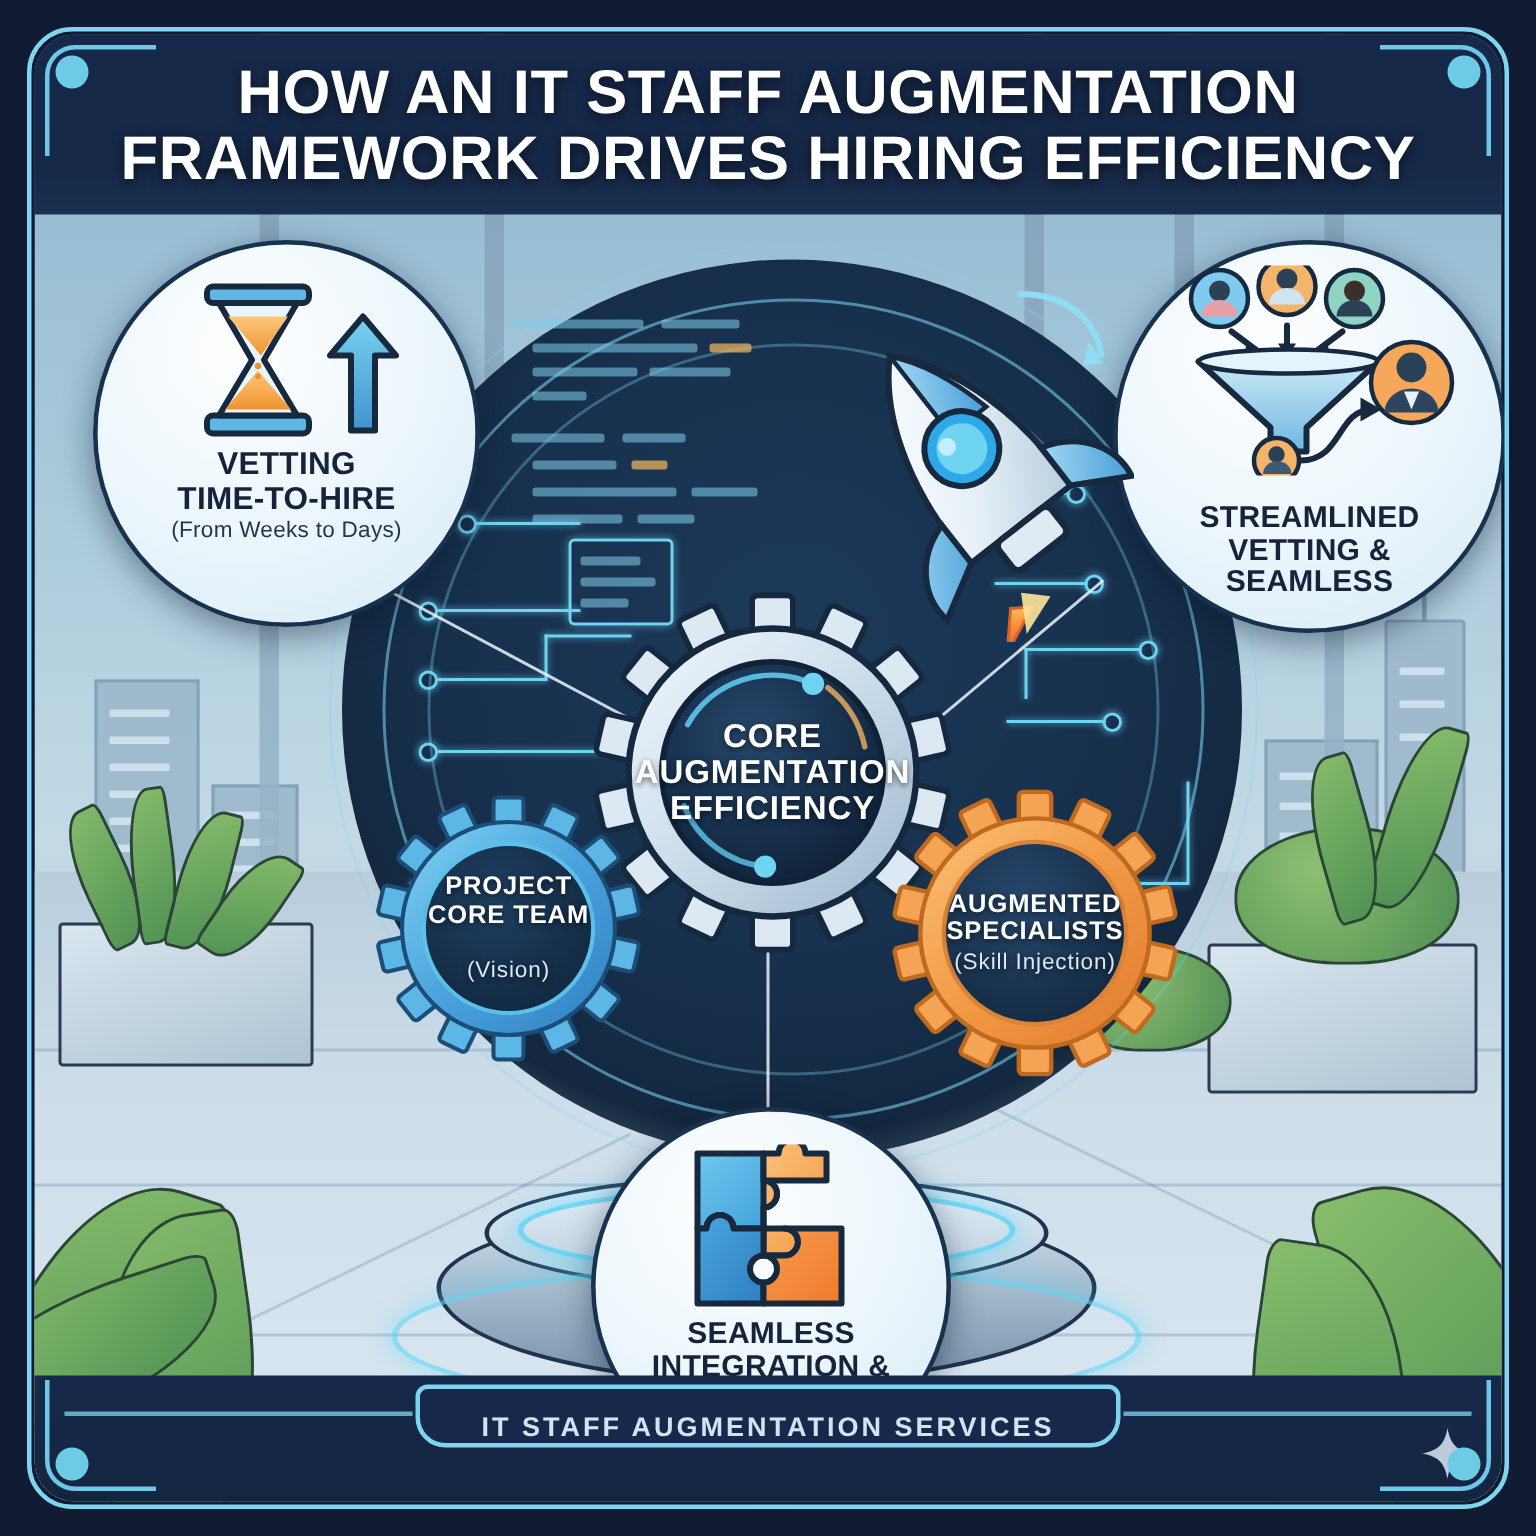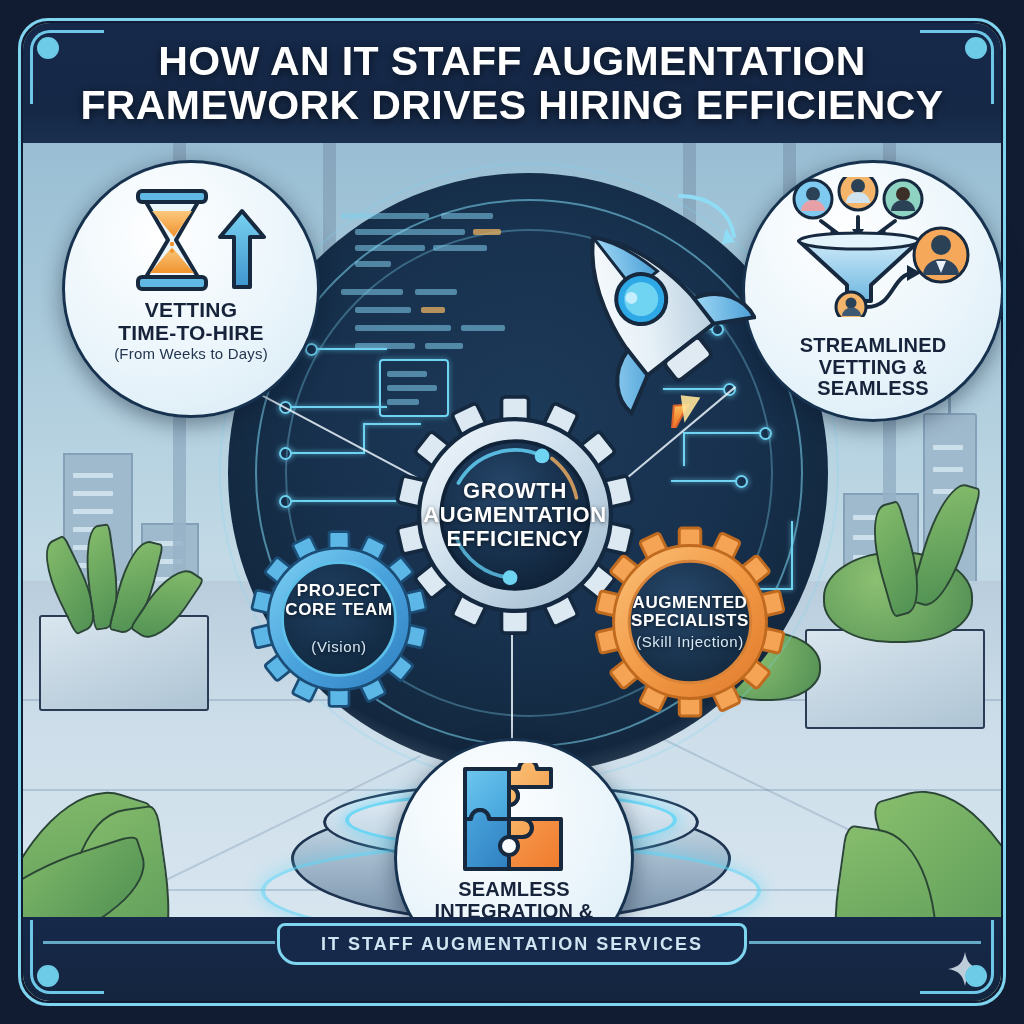--- a/index.html
+++ b/index.html
@@ -138,21 +138,21 @@
   
   .footer-band {
     position: absolute; left: 23px; bottom: 23px; width: 978px; height: 84px;
     background: linear-gradient(180deg,#16294a,#14253f);
     border-bottom-left-radius: 27px; border-bottom-right-radius: 27px; z-index: 40;
   }
   .footer-plate {
     position: absolute; left: 50%; transform: translateX(-50%); top: 6px;
     width: 470px; height: 42px; background: #16294a;
     border: 3px solid #7fd4ef; border-radius: 8px 8px 20px 20px;
-    display: flex; align-items: center; justify-content: center;
+    display: flex; align-items: flex-end; justify-content: center;
   }
   .footer-text { color: #cfe6f2; font-weight: bold; font-size: 18px; letter-spacing: 2px; }
   .footer-rule { position: absolute; top: 24px; height: 3px; background: #7fd4ef; opacity: .75; }
 
   
   .rocket-head {
     position: absolute; left: 428px; top: 178px; width: 266px; z-index: 25;
     color: #ffffff; font-weight: bold; font-size: 23px; line-height: 1.18;
     text-align: center; text-shadow: 0 2px 7px rgba(0,0,0,.7);
   }
@@ -328,21 +328,21 @@
         <circle r="78" fill="url(#gcMet)" stroke="#14293f" stroke-width="3.5"></circle>
         <circle r="60" fill="url(#gcHub)" stroke="#0f2237" stroke-width="3"></circle>
         <path d="M -46 -26 A 53 53 0 0 1 22 -48" fill="none" stroke="#5fc8ee" stroke-width="3" stroke-linecap="round" opacity=".9"></path>
         <path d="M 30 -46 A 55 55 0 0 1 50 -14" fill="none" stroke="#e8a961" stroke-width="3" stroke-linecap="round" opacity=".85"></path>
         <path d="M -48 18 A 53 53 0 0 0 -4 51" fill="none" stroke="#5fc8ee" stroke-width="3" stroke-linecap="round" opacity=".8"></path>
         <circle cx="22" cy="-48" r="6" fill="#6fd3f2"></circle>
         <circle cx="-4" cy="51" r="6" fill="#6fd3f2"></circle>
       </g>
     </svg>
     <div class="gear-label">
-      <div class="t">GROWTH</div>
+      <div class="t">CORE</div>
       <div class="t">AUGMENTATION</div>
       <div class="t">EFFICIENCY</div>
     </div>
   </div>
 
   <div class="gear" id="gear-left">
     <svg viewBox="0 0 200 200" width="182" height="182">
       <defs>
         <linearGradient id="glBlue" x1="0" y1="0" x2="1" y2="1">
           <stop offset="0%" stop-color="#7fd3f3"></stop>

